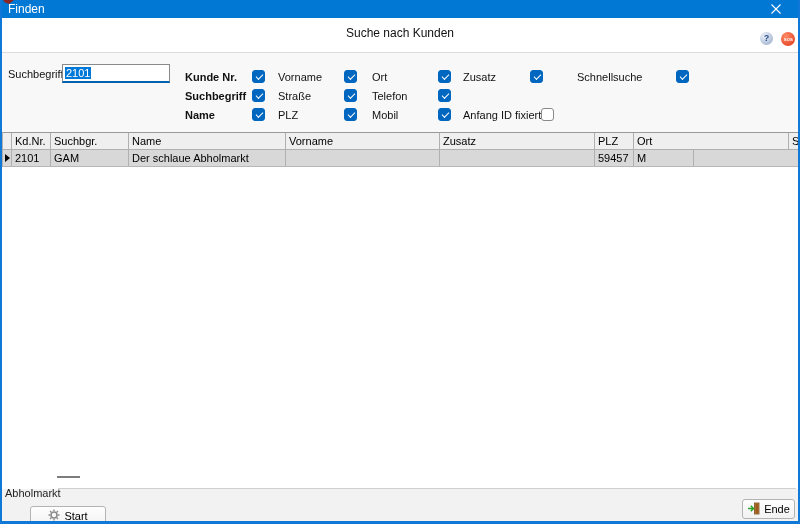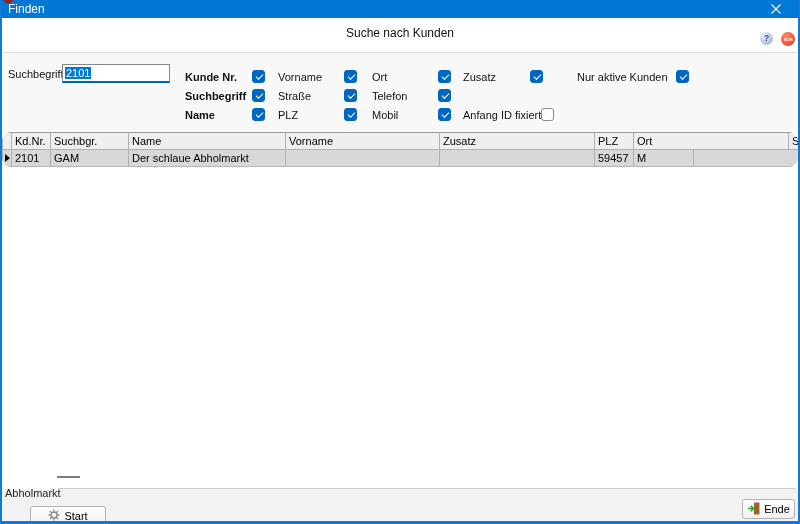--- a/index.html
+++ b/index.html
@@ -45,21 +45,21 @@
   .fcol-3{left:463px;width:80px;}
   .fcol-4{left:577px;width:112px;}
   .filter-row{height:19px;display:flex;align-items:center;justify-content:space-between;}
   .flabel{color:#111;white-space:nowrap;}
   .checkbox{width:13px;height:13px;box-sizing:border-box;border-radius:3px;position:relative;flex:0 0 auto;cursor:pointer;}
   .checkbox.checked{background:#0067c0;border:1px solid #0067c0;}
   .checkbox.checked::after{content:"";position:absolute;left:2.5px;top:3px;width:6px;height:3px;
     border-left:1.5px solid #fff;border-bottom:1.5px solid #fff;transform:rotate(-45deg);}
   .checkbox.unchecked{background:#fff;border:1px solid #8a8a8a;}
   
-  .grid{position:absolute;left:2px;right:2px;top:132px;overflow:hidden;border-radius:9px;}
+  .grid{position:absolute;left:2px;right:2px;top:132px;overflow:hidden;}
   .grid-head,.grid-row{display:flex;height:16px;border-left:1px solid #b0b0b0;}
   .grid-head{background:#efefef;border-top:1px solid #9a9a9a;border-bottom:1px solid #b0b0b0;}
   .grid-row{background:#d8d8d8;border-bottom:1px solid #b6b6b6;}
   .gcell{box-sizing:border-box;flex:0 0 auto;border-right:1px solid #b0b0b0;
     padding:0 3px;overflow:hidden;white-space:nowrap;display:flex;align-items:center;}
   .gcell.ind{width:9px;padding:0;justify-content:center;}
   .tri{width:0;height:0;border-left:5px solid #000;border-top:4px solid transparent;border-bottom:4px solid transparent;}
   
   .footer-strip{position:absolute;left:2px;right:2px;top:489px;bottom:3px;background:#f2f2f2;}
   .grip{position:absolute;left:57px;top:476px;width:23px;height:2px;background:#7d7d7d;cursor:row-resize;}
@@ -147,21 +147,21 @@
         <span class="checkbox checked"></span>
       </div>
       <div class="filter-row"></div>
       <div class="filter-row">
         <span class="flabel">Anfang ID fixiert</span>
         <span class="checkbox unchecked"></span>
       </div>
     </div>
     <div class="filter-col fcol-4">
       <div class="filter-row">
-        <span class="flabel">Nur aktive Kunden</span>
+        <span class="flabel">Schnellsuche</span>
         <span class="checkbox checked"></span>
       </div>
     </div>
   </div>
 
 <div class="grid">
   <div class="grid-head" id="grid-head">
       <div class="gcell ind"></div>
       <div class="gcell" style="width: 39px;">Kd.Nr.</div>
       <div class="gcell" style="width: 78px;">Suchbgr.</div>

